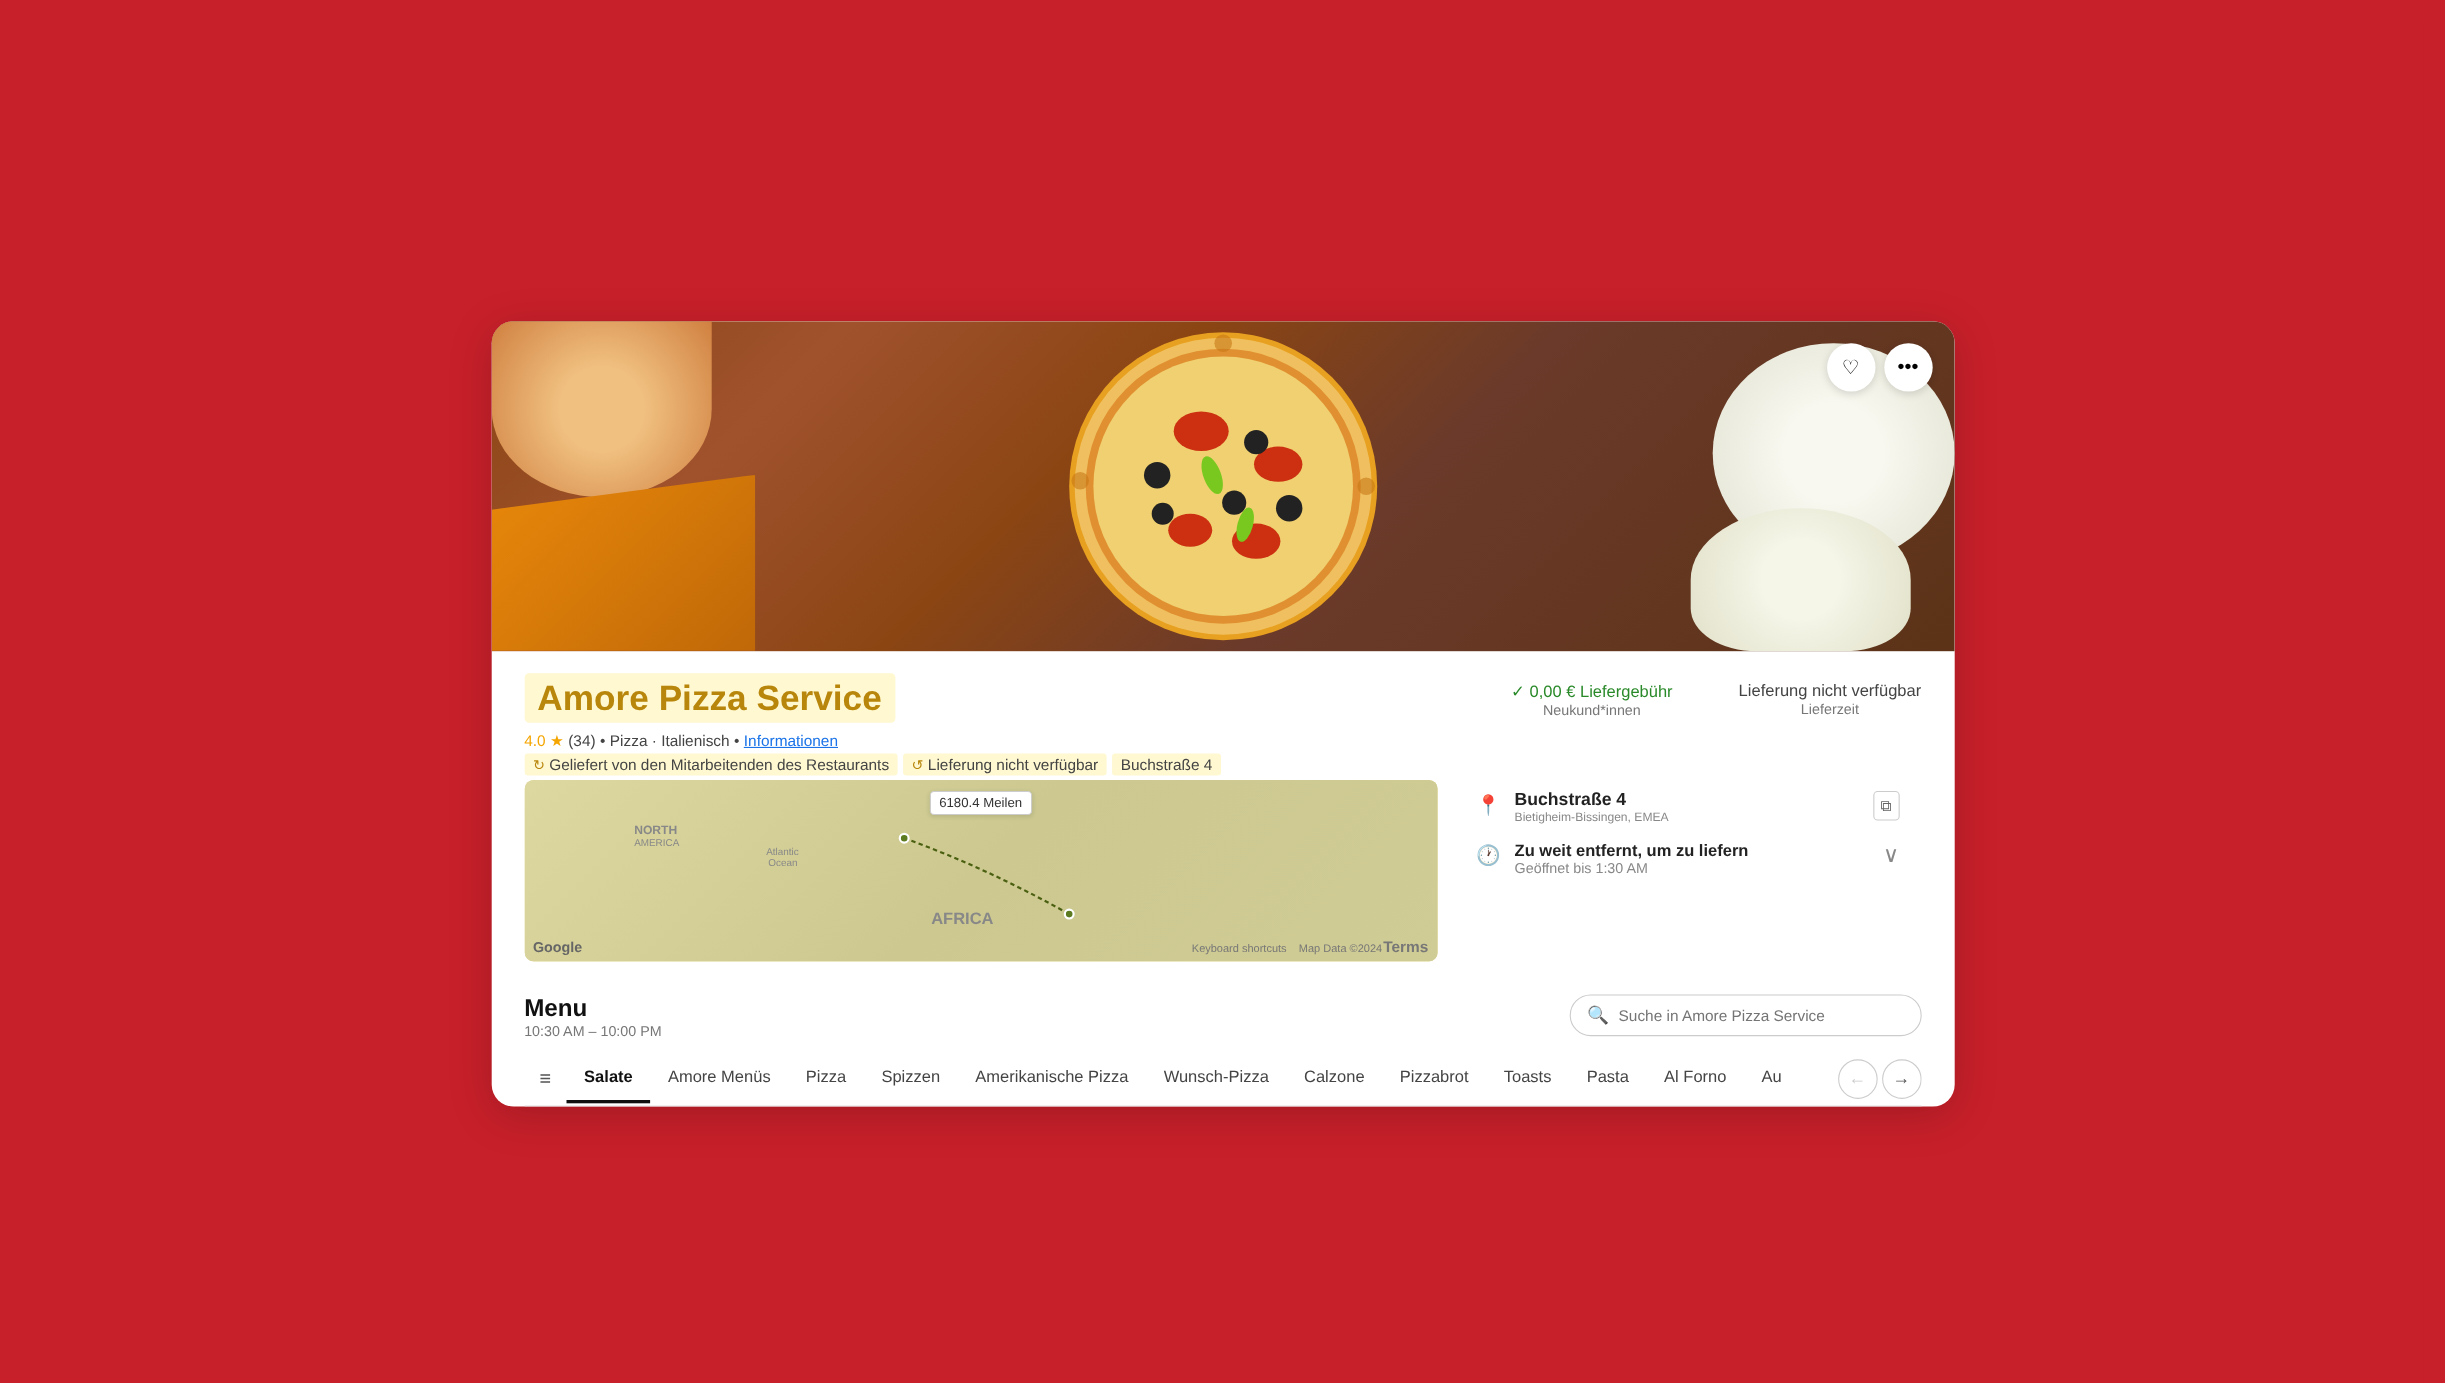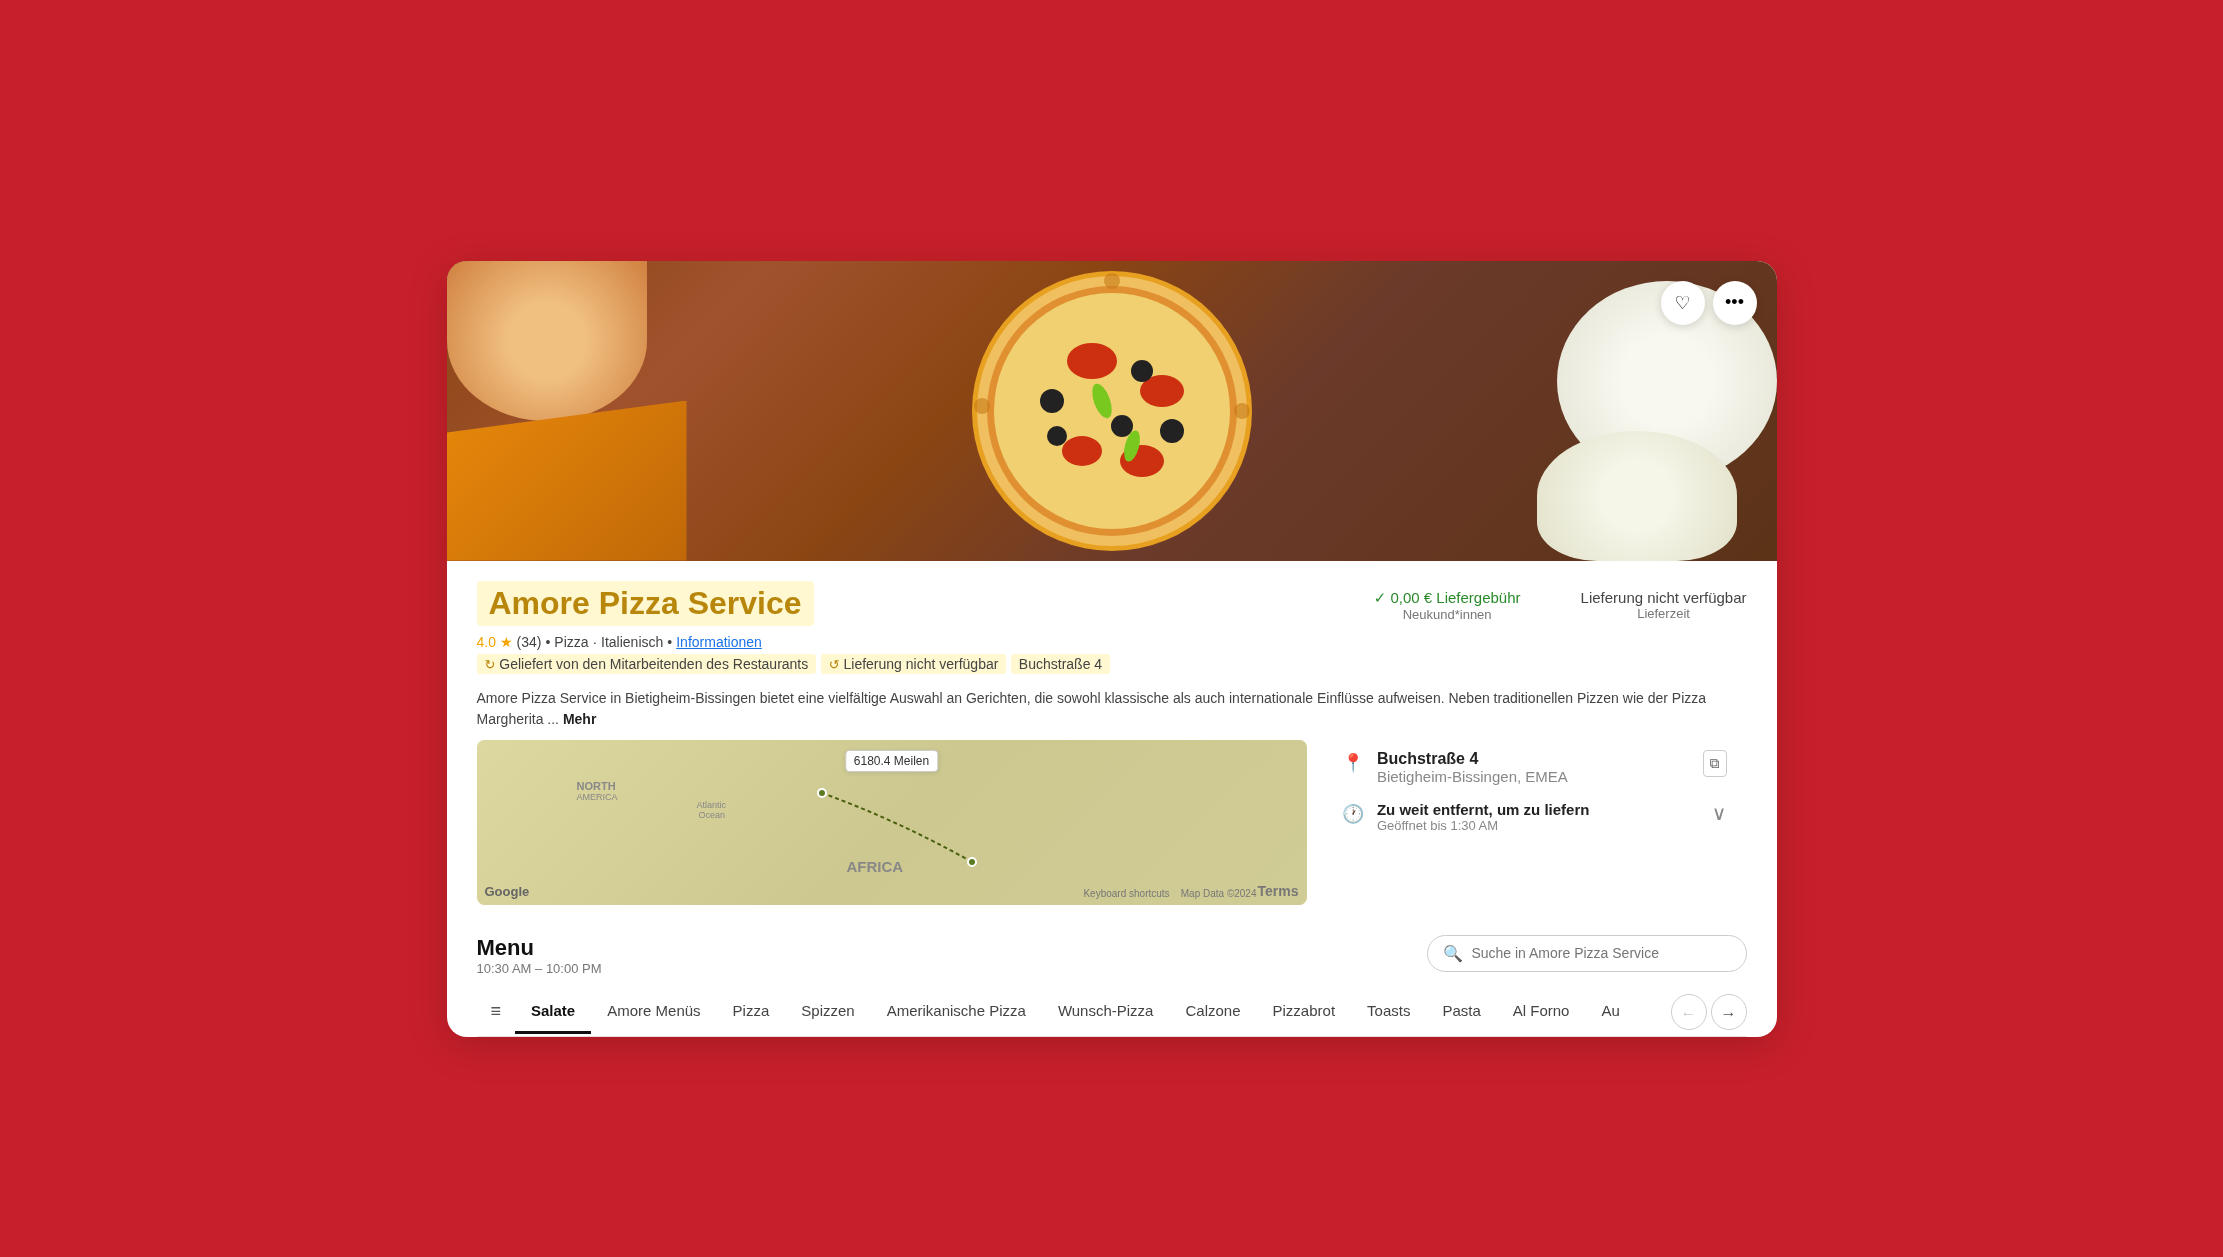--- a/index.html
+++ b/index.html
@@ -359,21 +359,21 @@
     }
     .addr-content {
       flex: 1;
     }
     .addr-title {
       font-size: 16px;
       font-weight: 600;
       color: #222;
     }
     .addr-sub {
-      font-size: 15px;
+      font-size: 11px;
       color: #888;
     }
     .addr-copy-btn {
       background: none;
       border: 1px solid #ccc;
       border-radius: 4px;
       padding: 4px 6px;
       cursor: pointer;
       font-size: 14px;
       color: #666;
@@ -574,24 +574,20 @@
               <div class="label-text">Neukund*innen</div>
             </div>
             <div class="delivery-info-item">
               <div class="value" style="color:#444;">Lieferung nicht verfügbar</div>
               <div class="label-text">Lieferzeit</div>
             </div>
           </div>
         </div>
       </div>
 
-      <div class="description">
-        <span>Amore Pizza Service in Bietigheim-Bissingen bietet eine vielfältige Auswahl an Gerichten, die sowohl klassische als auch internationale Einflüsse aufweisen. Neben traditionellen Pizzen wie der Pizza Margherita ...</span>
-        <span class="mehr">Mehr</span>
-      </div>
     </div>
 
     <div class="map-address-row" style="padding: 0 30px;">
       <div class="map-container">
         <div class="map-bg">
 
           <div class="map-distance-bubble">6180.4 Meilen</div>
 
           <div class="map-label-north">
             <span>NORTH</span>

